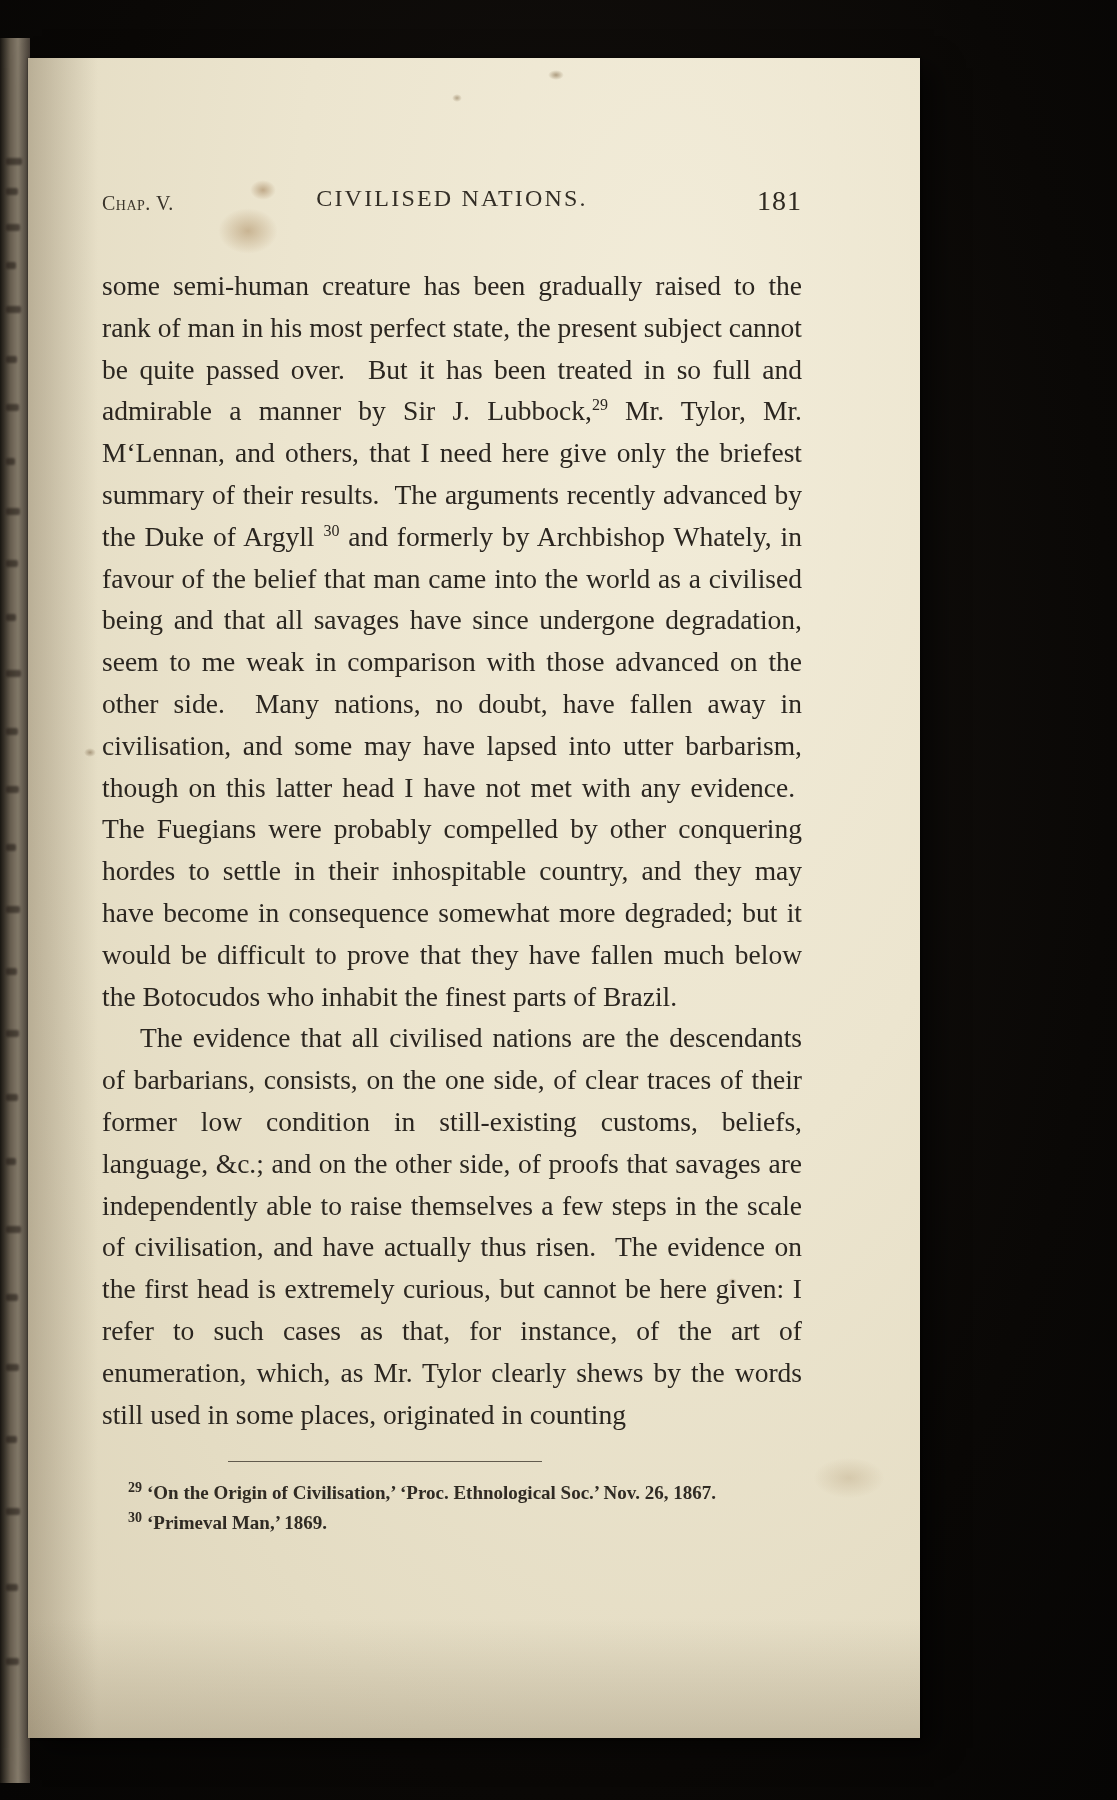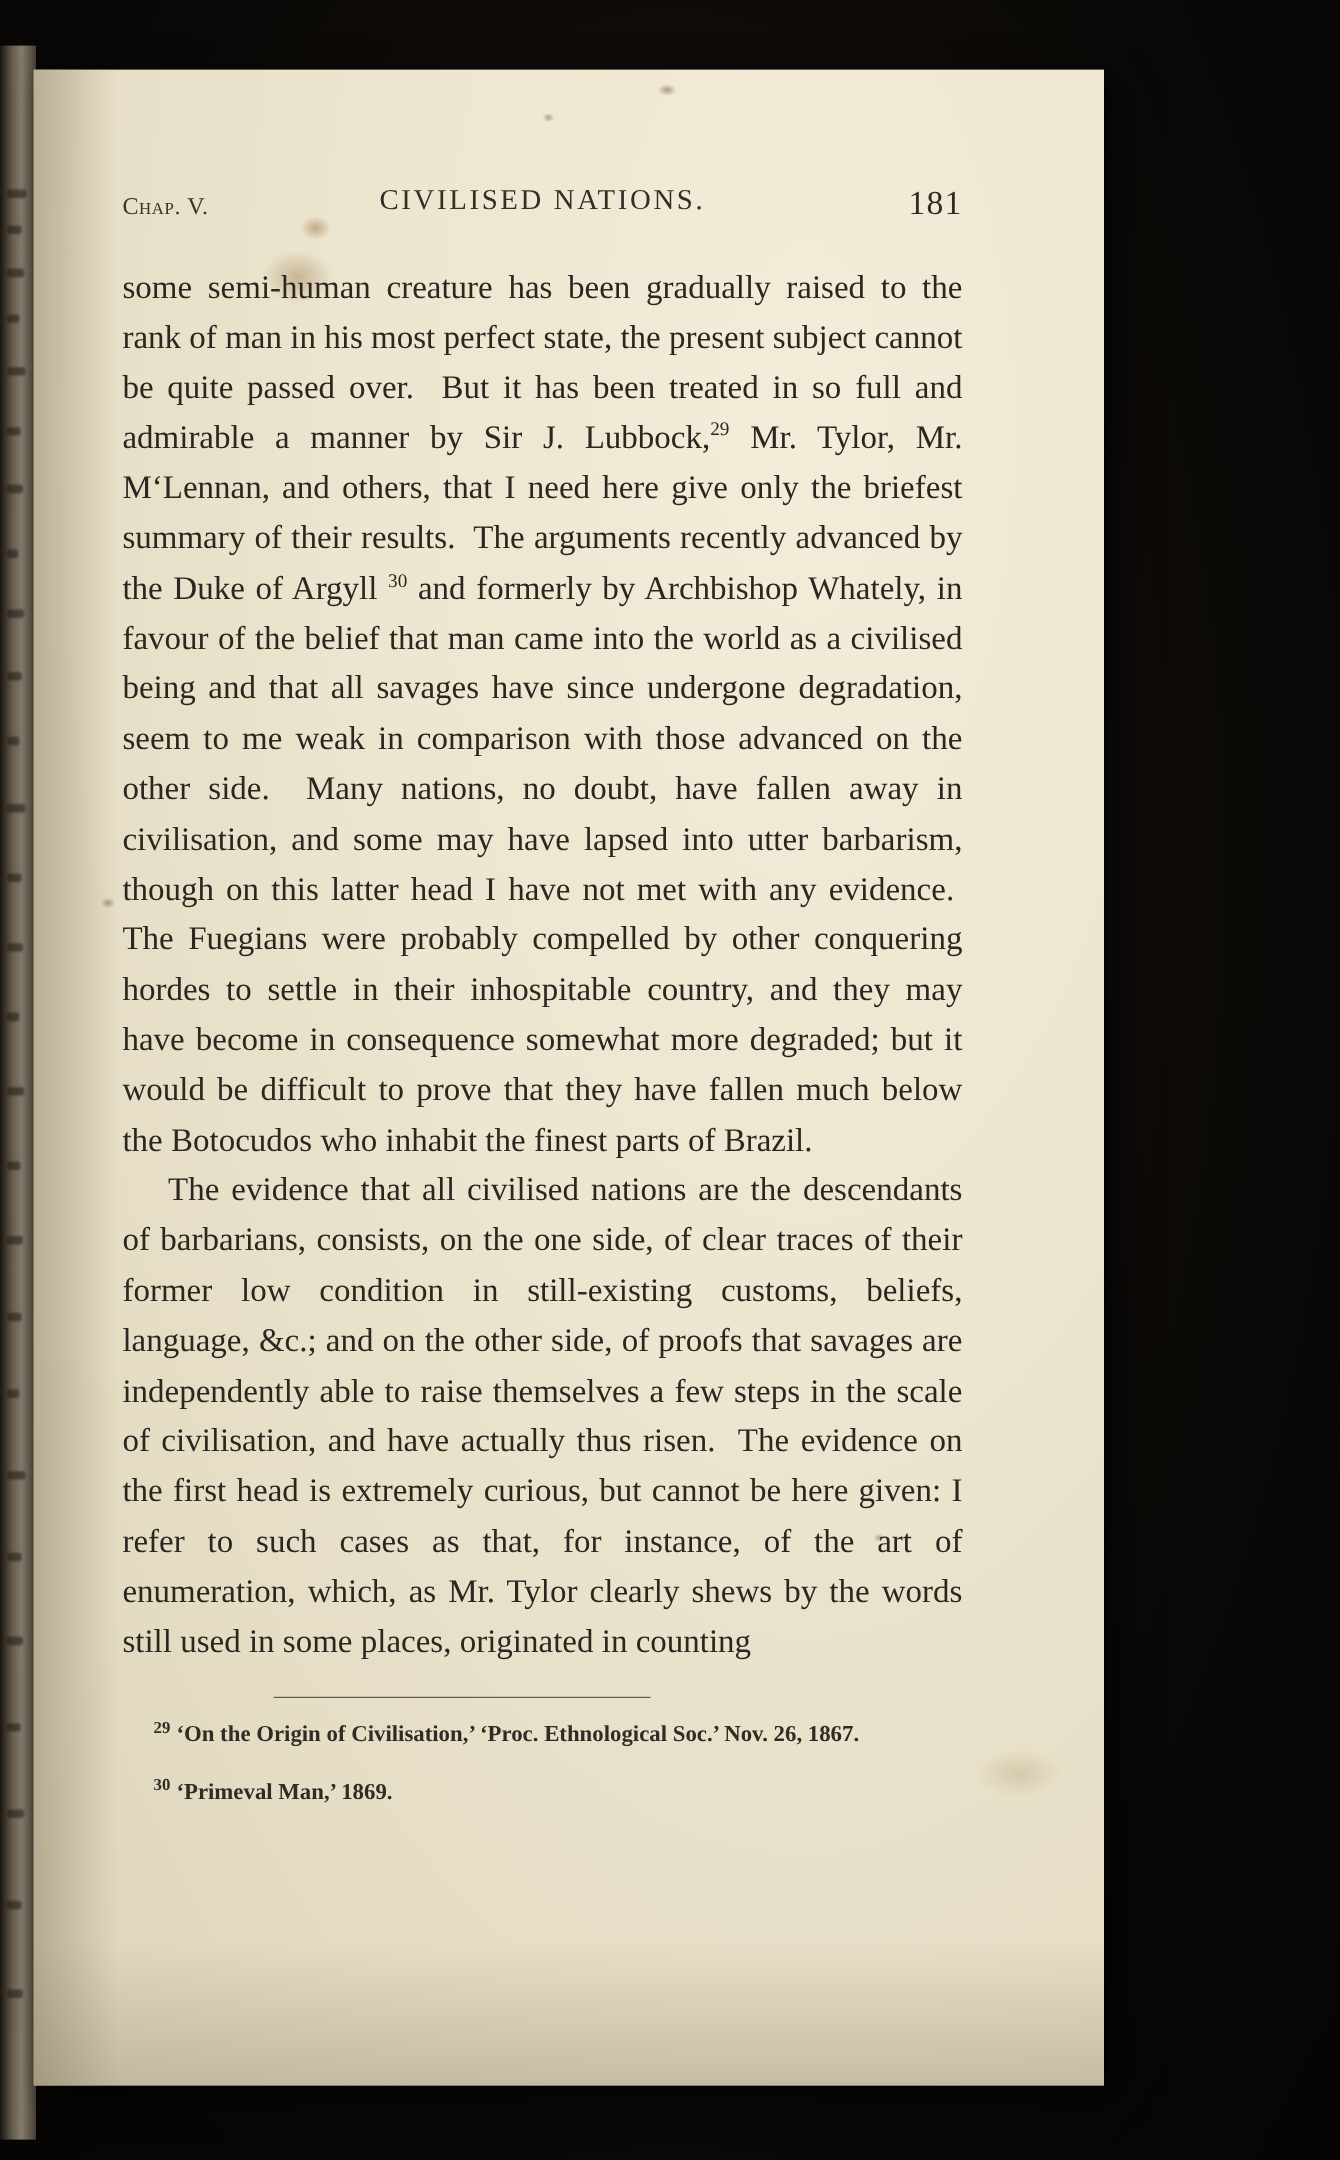--- a/index.html
+++ b/index.html
@@ -78,20 +78,21 @@
     top: 96px;
     width: 700px;
   }
 
   
   .runhead {
     display: flex;
     align-items: baseline;
     height: 34px;
     position: relative;
+    margin-top: 31px;
   }
   .runhead .chap {
     font-variant: small-caps;
     font-size: 20px;
     letter-spacing: .5px;
     color: #3a342b;
   }
   .runhead .title {
     position: absolute;
     left: 0; right: 0;
@@ -102,21 +103,21 @@
     color: #332e26;
   }
   .runhead .folio {
     margin-left: auto;
     font-size: 28px;
     color: #2f2a22;
     letter-spacing: 1px;
   }
 
   .body-text {
-    margin-top: 30px;
+    margin-top: 46px;
     font-size: 27.5px;
     line-height: 41.8px;
     color: #2b2620;
     text-align: justify;
     text-align-last: left;
     hyphens: none;
   }
   .body-text p { margin: 0; }
   .body-text p.indent { text-indent: 38px; }
   .body-text sup {
@@ -132,21 +133,21 @@
     background: #4a4338;
     opacity: .85;
   }
   .footnotes {
     margin-top: 17px;
     font-size: 19px;
     line-height: 28px;
     color: #302b24;
   }
   .footnotes p { margin: 0; }
-  .footnotes p + p { margin-top: 20px; }
+  .footnotes p + p { margin-top: 2px; }
   .footnotes .fnum {
     font-size: 14px;
     vertical-align: super;
     line-height: 0;
     margin-right: 5px;
   }
   .footnotes .fi { padding-left: 26px; font-weight: bold; }
 
   
   .stain {

